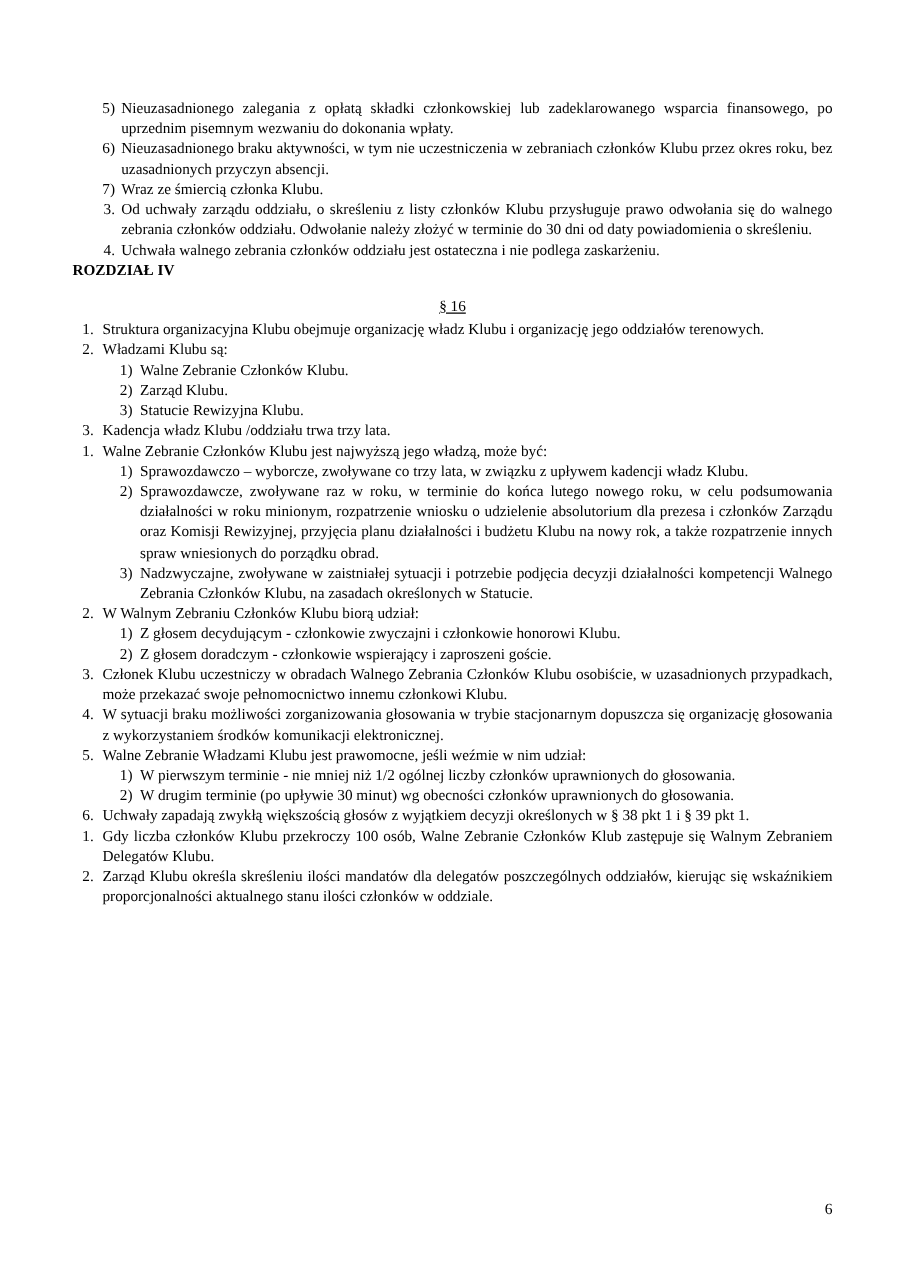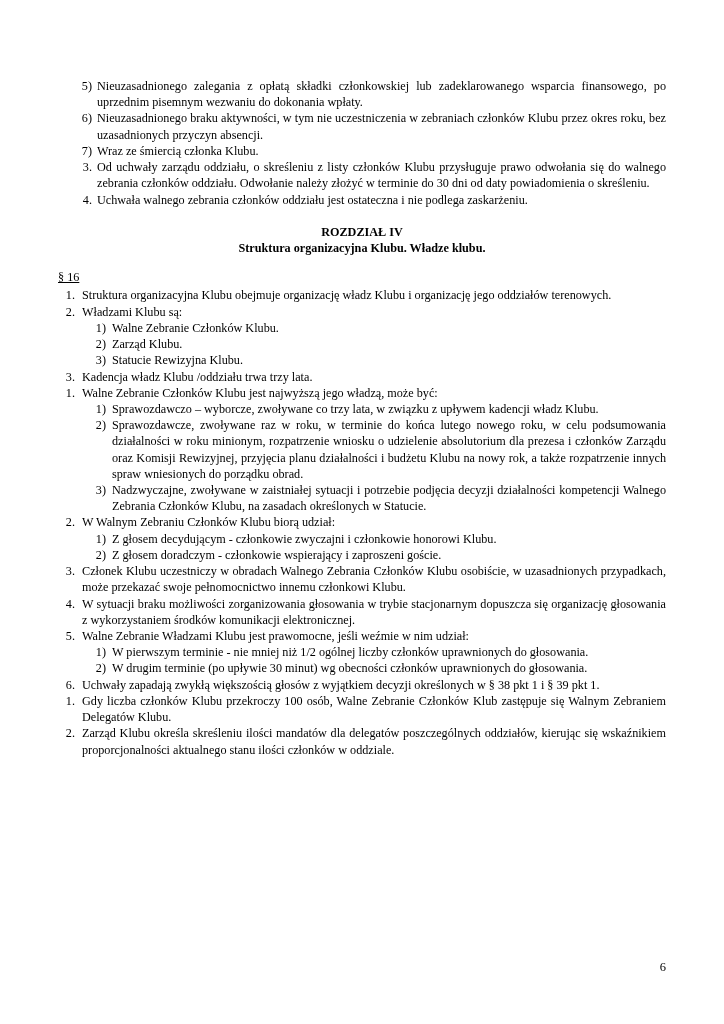--- a/index.html
+++ b/index.html
@@ -49,28 +49,28 @@
   .lvl-b .num { width: 17px; margin-right: 7px; }
   .lvl-b { margin-left: 0px; }
 
   .lvl-c .num { width: 22px; margin-right: 6px; }
   .lvl-c { margin-left: 26px; }
 
   .lvl-d .num { width: 17px; margin-right: 7px; }
   .lvl-d { margin-left: 0px; }
 
   .heading {
+    text-align: left;
+    font-weight: bold;
+    margin-top: 0;
+  }
+  .heading .line2 { display: block; }
+
+  .section-mark {
     text-align: center;
-    font-weight: bold;
-    margin-top: 16px;
-  }
-  .heading .line2 { display: block; }
-
-  .section-mark {
-    text-align: left;
     margin-top: 13px;
     margin-bottom: 2px;
     text-decoration: underline;
   }
 
   .pagenum {
     position: absolute;
     right: 58px;
     bottom: 48px;
     font-size: 12.5px;
@@ -100,21 +100,20 @@
         <span class="txt">Od uchwały zarządu oddziału, o skreśleniu z listy członków Klubu przysługuje prawo odwołania się do walnego zebrania członków oddziału. Odwołanie należy złożyć  w terminie do 30 dni od daty powiadomienia o skreśleniu.</span>
       </div>
       <div class="item lvl-a">
         <span class="num">4.</span>
         <span class="txt">Uchwała walnego zebrania członków oddziału jest ostateczna i nie podlega zaskarżeniu.</span>
       </div>
     </div>
 
     <div class="heading">
       <span>ROZDZIAŁ IV</span>
-      <span class="line2">Struktura organizacyjna Klubu. Władze klubu.</span>
     </div>
 
     <div class="section-mark">§ 16</div>
     <div>
       <div class="item lvl-b">
         <span class="num">1.</span>
         <span class="txt">Struktura organizacyjna Klubu obejmuje organizację władz Klubu i organizację jego oddziałów terenowych.</span>
       </div>
       <div class="item lvl-b">
         <span class="num">2.</span>

